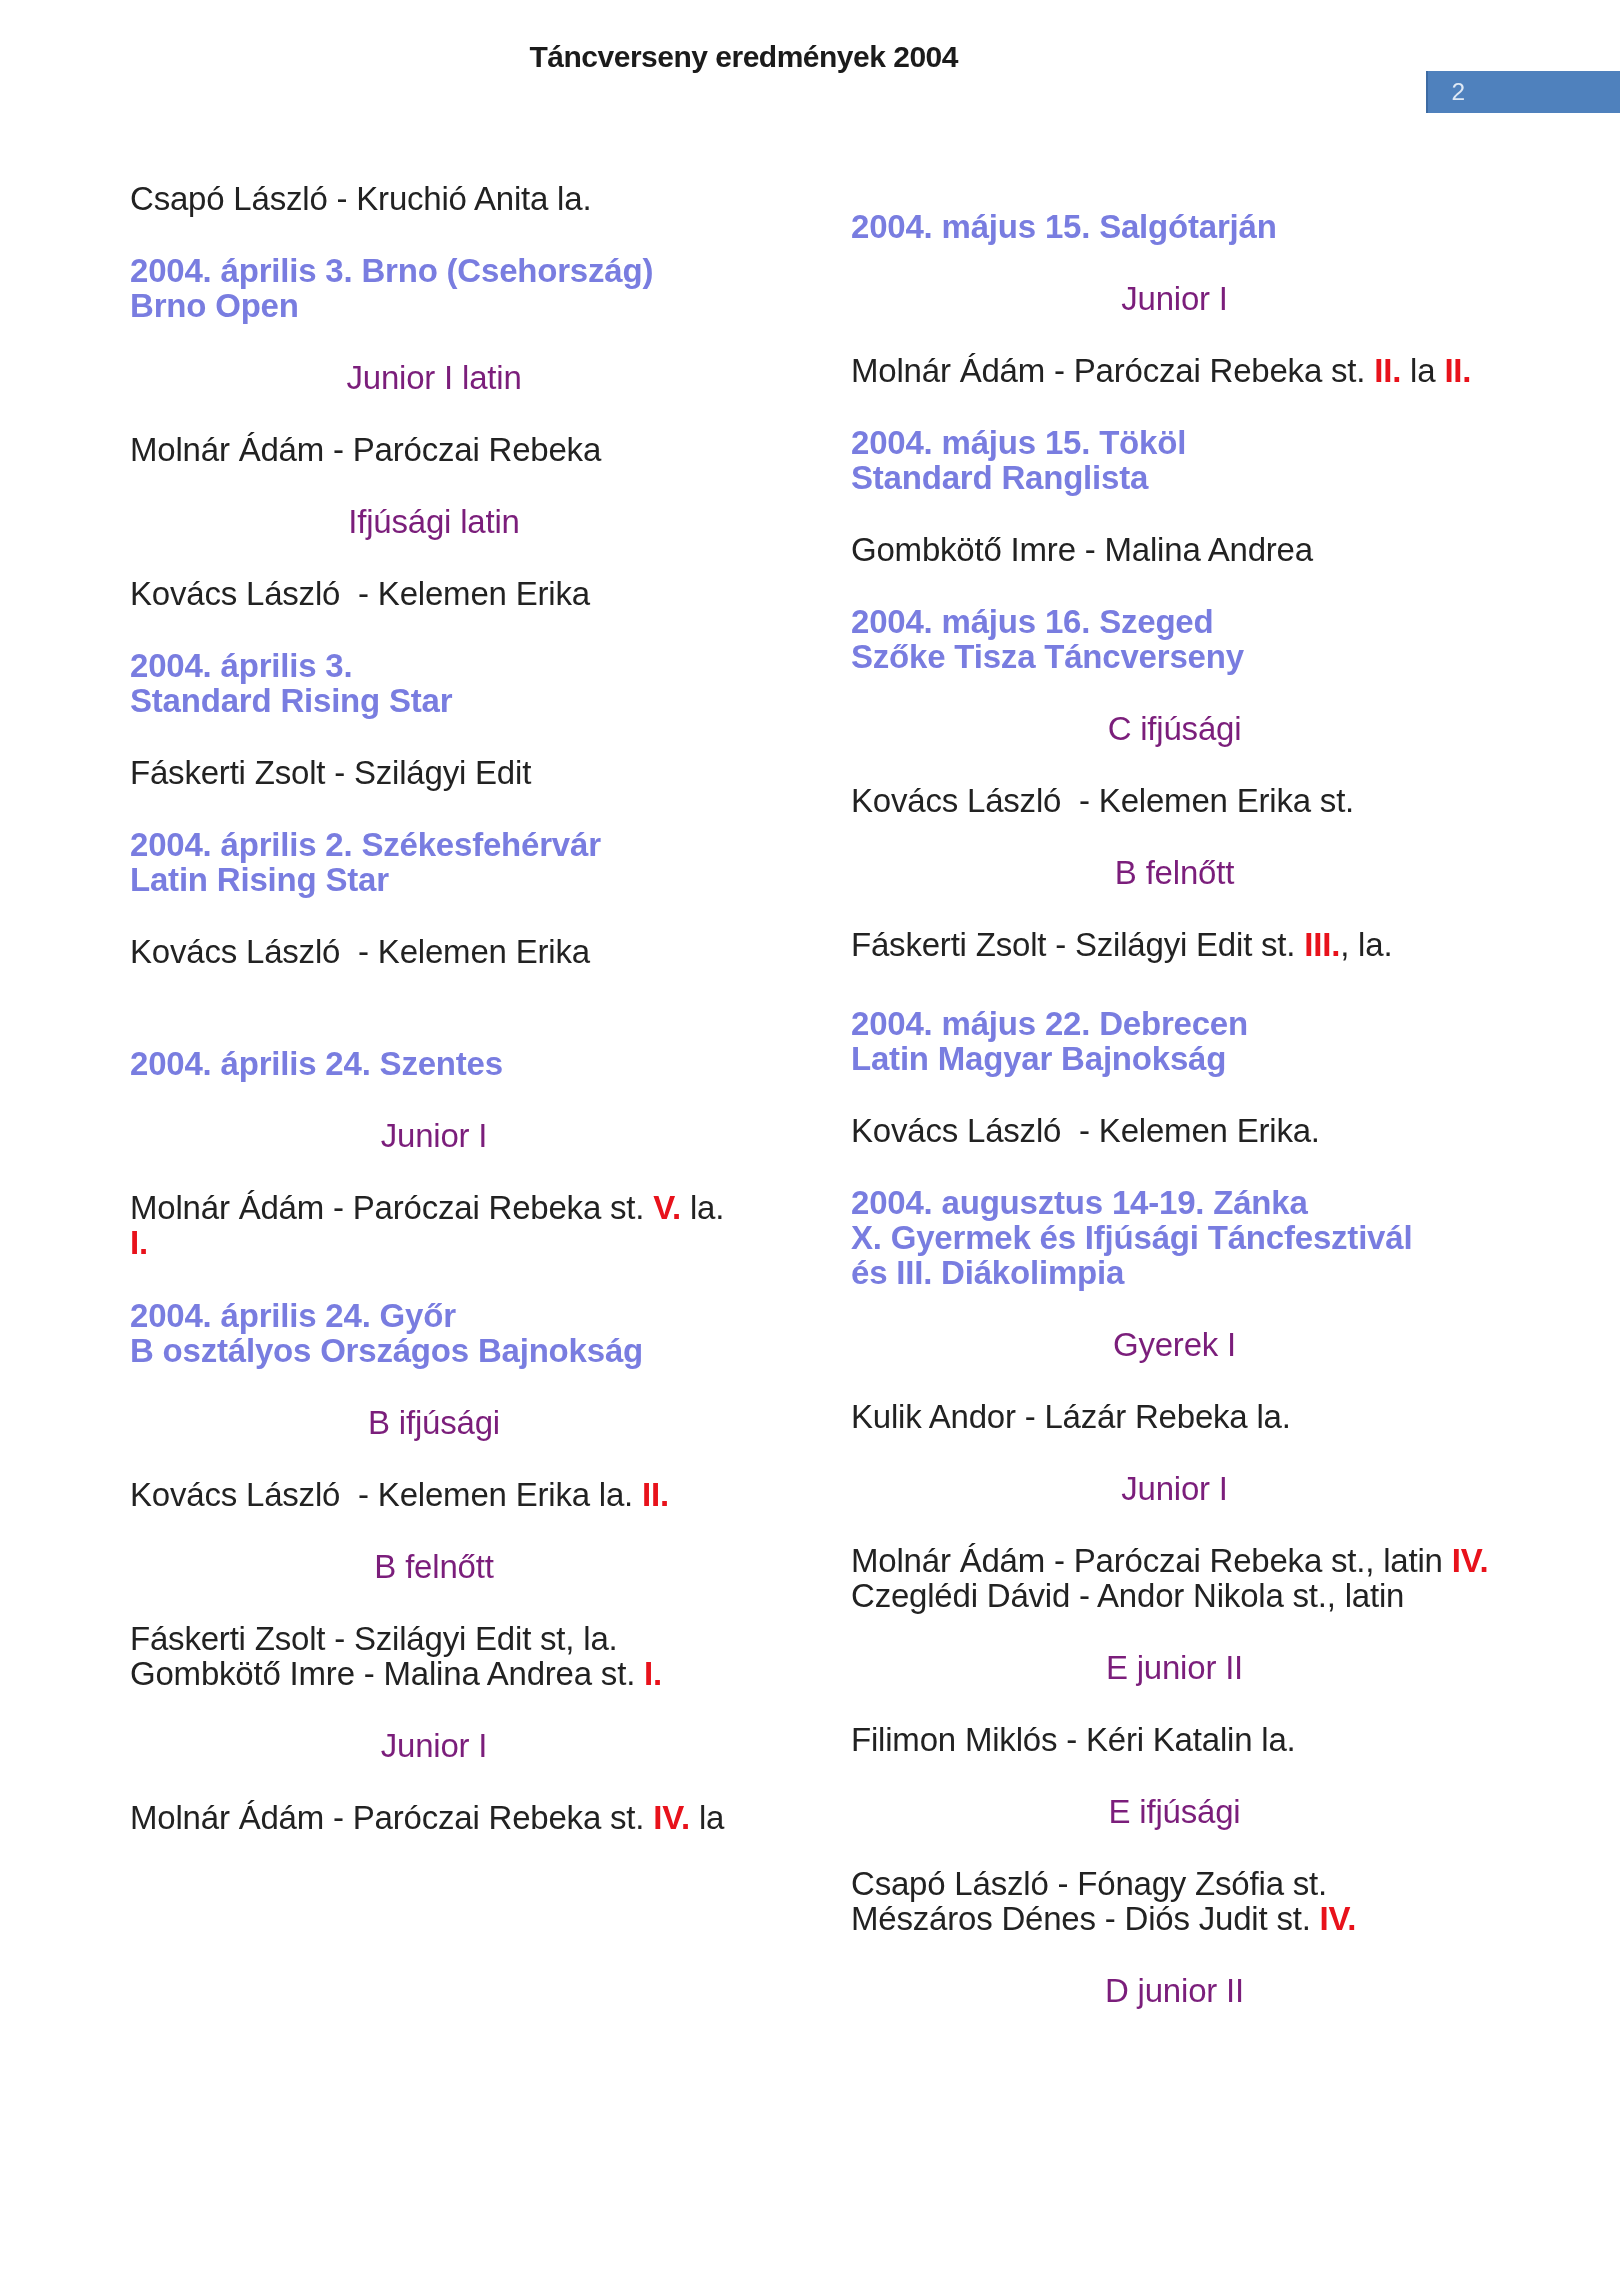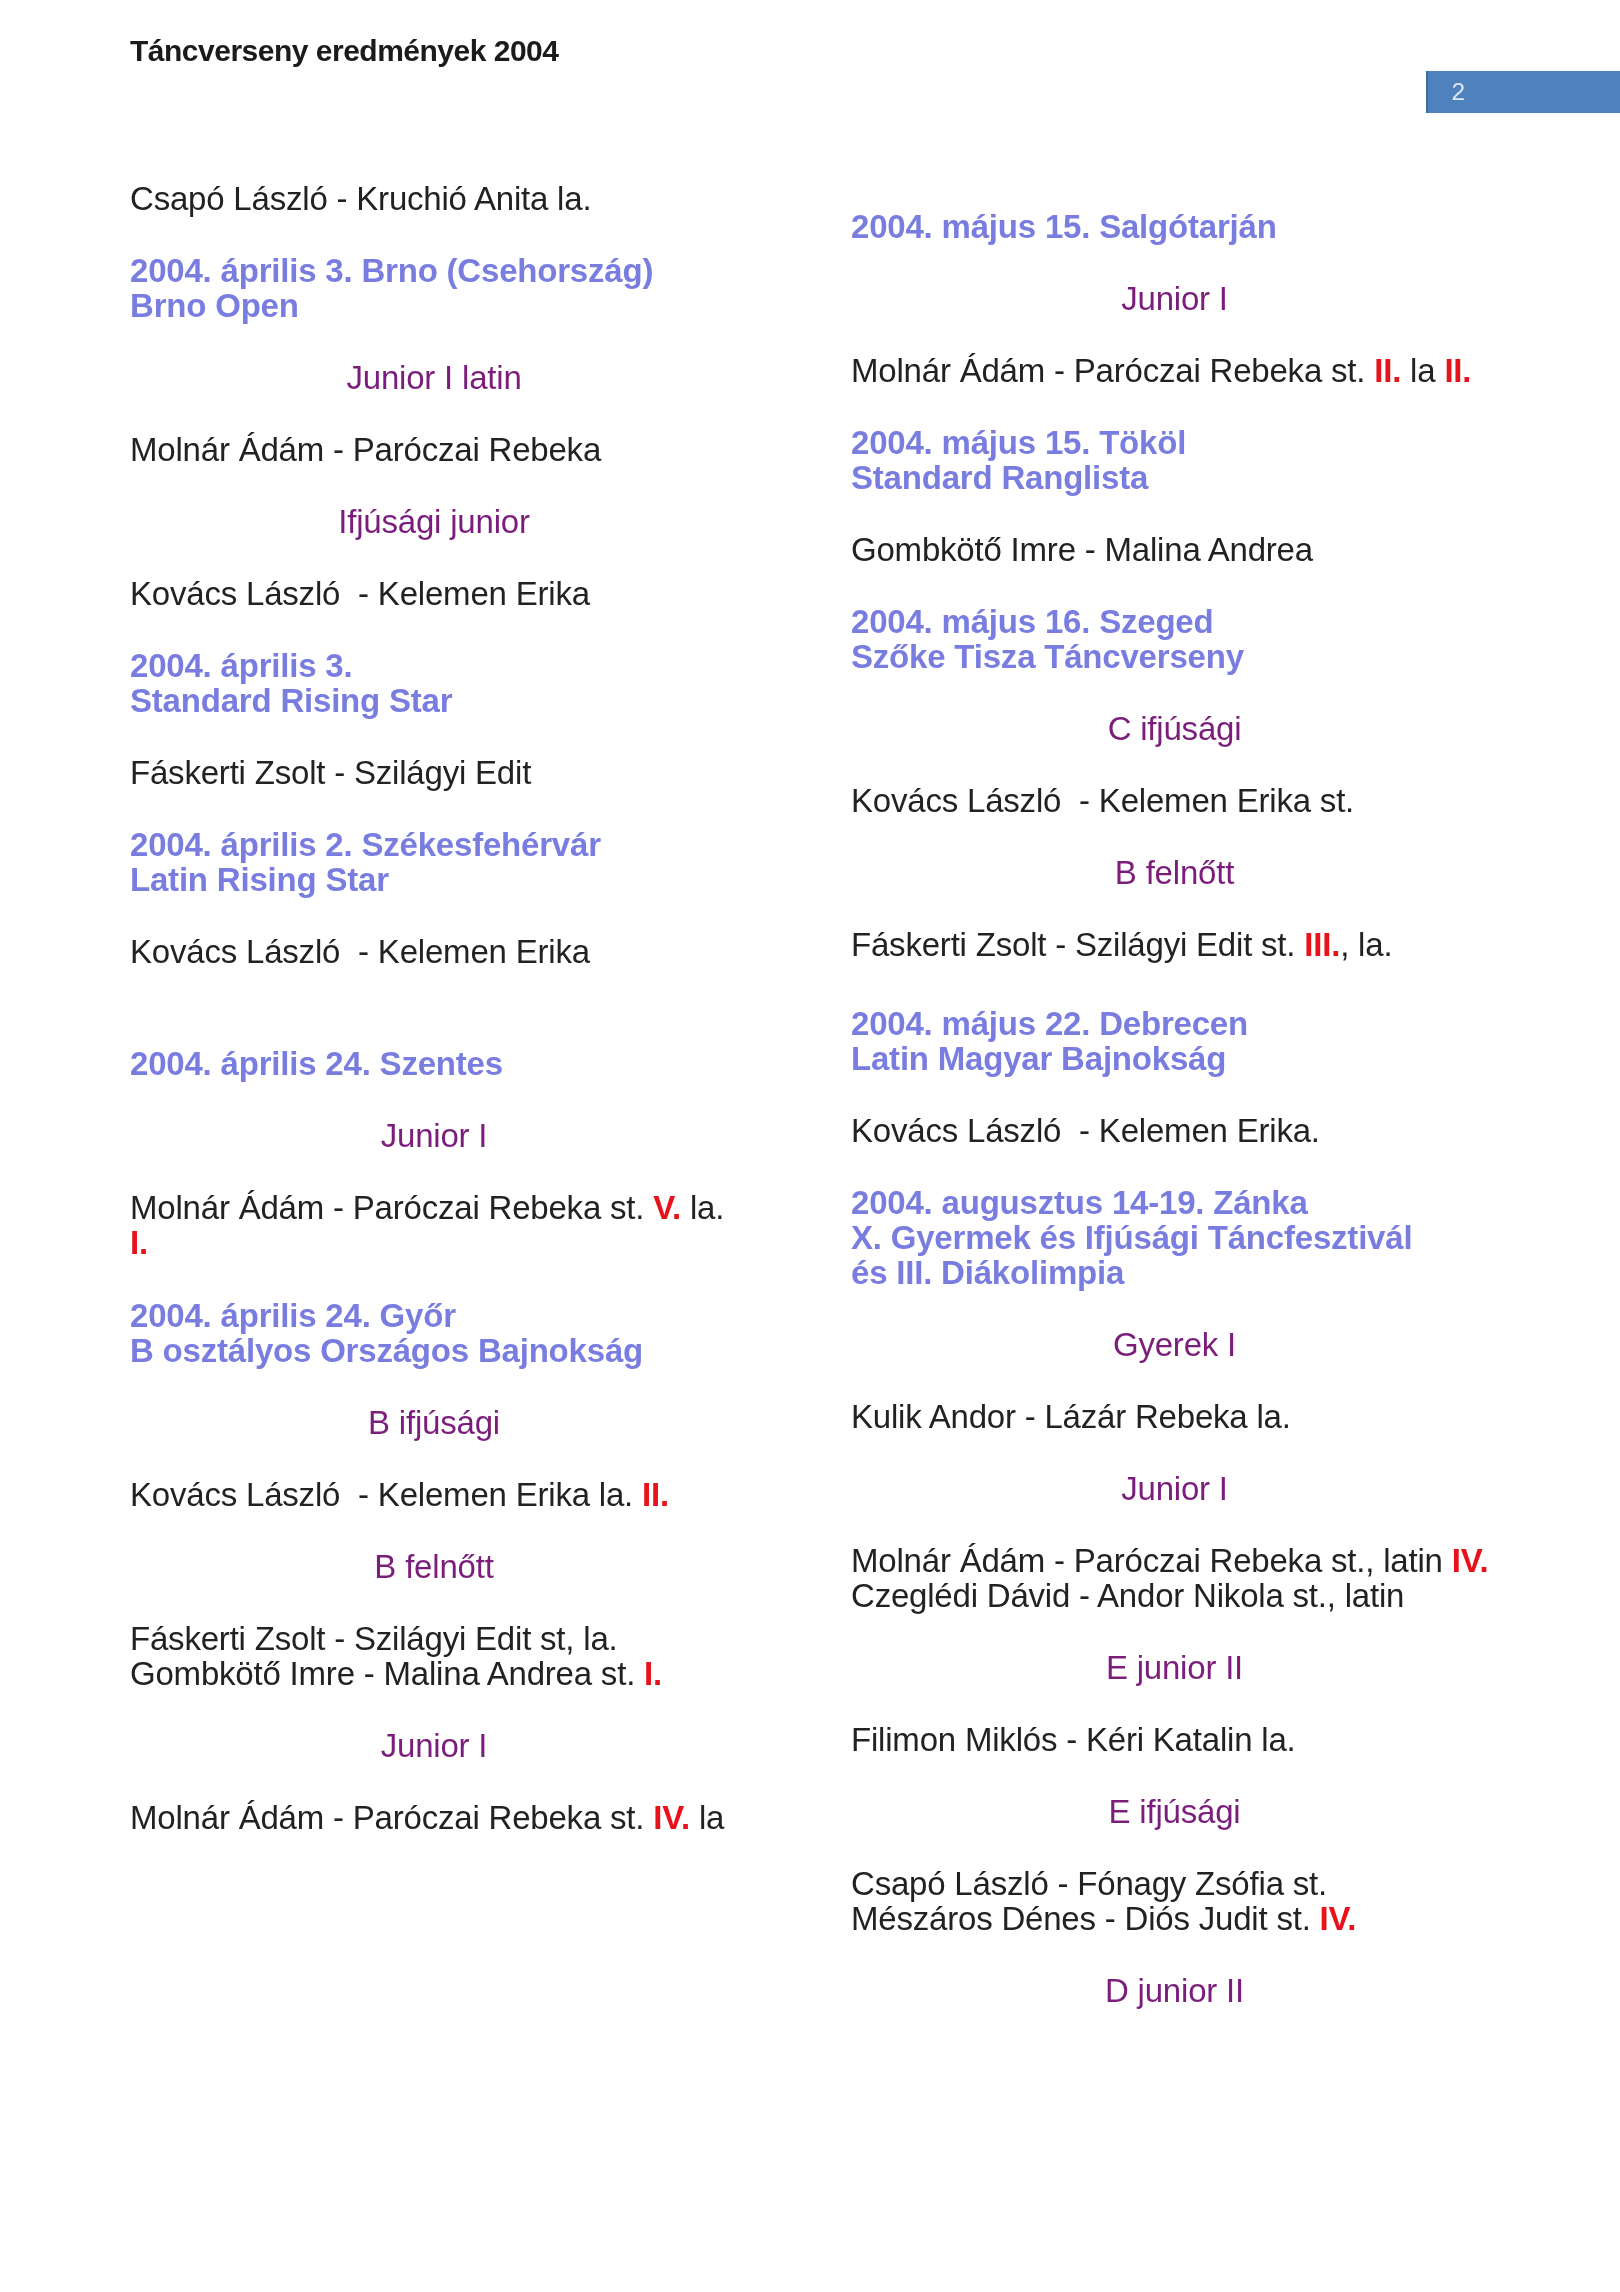--- a/index.html
+++ b/index.html
@@ -12,23 +12,23 @@
     width: 1620px;
     height: 2293px;
     background: #ffffff;
     font-family: "Liberation Sans", sans-serif;
     color: var(--body-color, #222222);
     overflow: hidden;
   }
   .doc-title-wrap {
     position: absolute;
     left: 130px;
-    top: 34px;
+    top: 40px;
     width: 828px;
-    text-align: left;
+    text-align: right;
   }
   .doc-title {
     font-size: 30px;
     font-weight: bold;
     color: #1b1b1b;
     letter-spacing: -0.5px;
   }
   .page-badge {
     position: absolute;
     top: 71px;
@@ -95,21 +95,21 @@
         <div class="line">2004. április 3. Brno (Csehország)</div>
         <div class="line">Brno Open</div>
       </div>
       <div class="para category">
         <div class="line">Junior I latin</div>
       </div>
       <div class="para result">
         <div class="line"><span>Molnár Ádám - Paróczai Rebeka</span></div>
       </div>
       <div class="para category">
-        <div class="line">Ifjúsági junior</div>
+        <div class="line">Ifjúsági latin</div>
       </div>
       <div class="para result">
         <div class="line"><span>Kovács László  - Kelemen Erika</span></div>
       </div>
       <div class="para heading">
         <div class="line">2004. április 3.</div>
         <div class="line">Standard Rising Star</div>
       </div>
       <div class="para result">
         <div class="line"><span>Fáskerti Zsolt - Szilágyi Edit</span></div>

